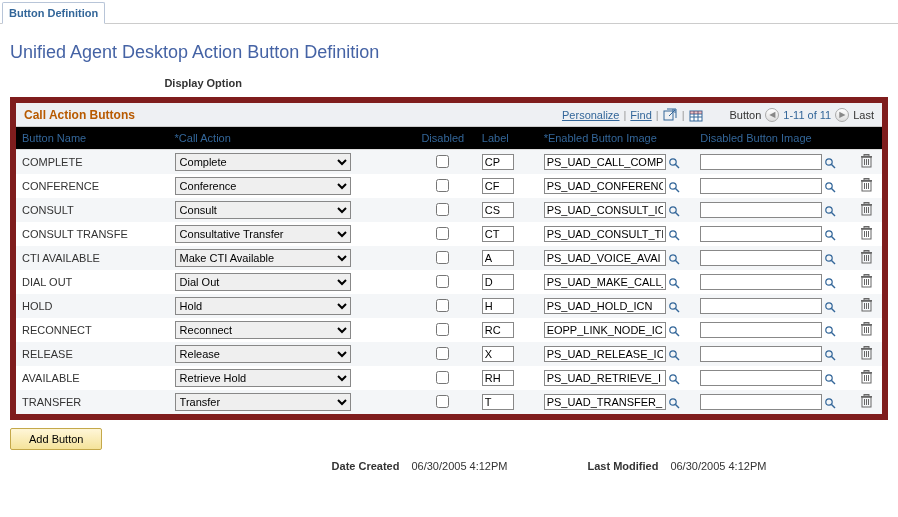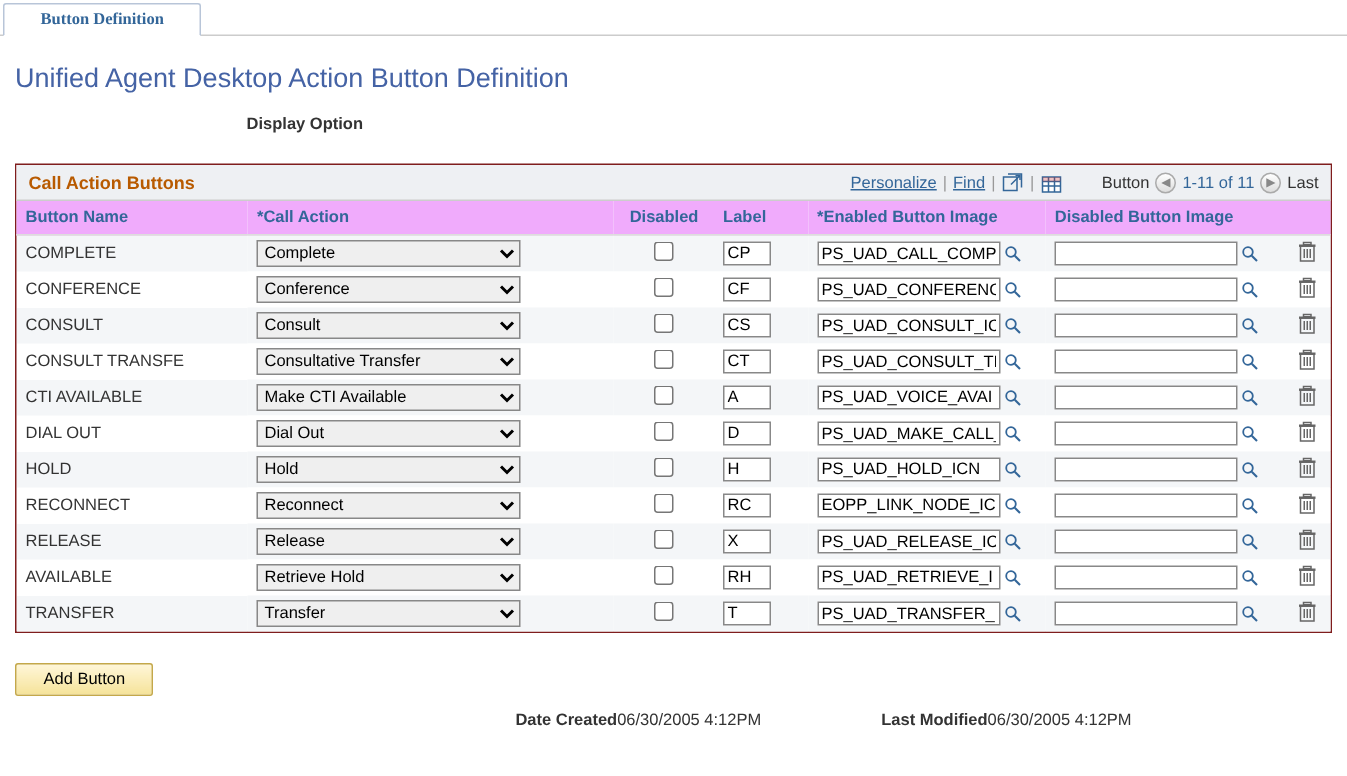--- a/index.html
+++ b/index.html
@@ -1,44 +1,44 @@
 <!DOCTYPE html>
 <html><head>
   <meta charset="utf-8">
   <style>
     * { box-sizing: border-box; margin: 0; padding: 0; }
     body { font-family: Arial, sans-serif; font-size: 11px; color: #333; background: #fff; width: 898px; }
     
     
     .tabs { display: flex; border-bottom: 1px solid #ccc; padding: 2px 2px 0; }
-    .tab { padding: 4px 24px; border: 1px solid #b8c5d8; border-bottom: none; background: #f5f7fa; color: #336699; cursor: pointer; margin-right: 4px; border-radius: 2px 2px 0 0; font-family: Liberation Serif, serif; }
+    .tab { padding: 4px 6px; border: 1px solid #b8c5d8; border-bottom: none; background: #f5f7fa; color: #336699; cursor: pointer; margin-right: 4px; border-radius: 2px 2px 0 0; }
     .tab.active { background: #fff; font-weight: bold; color: #336699; border-bottom: 1px solid #fff; margin-bottom: -1px; }
     .tab.active span { text-decoration: none; }
     .tab:not(.active) span { text-decoration: underline; }
     .underline-accelerator { text-decoration: underline; }
     
     .page-title { color: #4563a5; font-size: 18px; font-weight: normal; padding: 18px 0 10px 10px; }
     
     .display-row { display: flex; align-items: center; padding: 4px 10px 8px; }
     .display-row label { font-weight: bold; width: 238px; text-align: right; padding-right: 6px; }
     .display-row select { border: 1px solid #888; font-size: 11px; height: 18px; width: 180px; }
     
     
-    .grid-wrap { margin: 12px 10px; border: 1px solid #7f1d1d; }
+    .grid-wrap { margin: 0 10px; border: 6px solid #7f1d1d; }
     .grid-bar { display: flex; justify-content: space-between; align-items: center; background: #eef0f3; border-bottom: 1px solid #ccc; padding: 3px 8px; height: 24px; }
     .grid-title { color: #b85a00; font-weight: bold; font-size: 12px; }
     .grid-links { display: flex; align-items: center; gap: 4px; font-size: 11px; }
     .grid-links a { color: #336699; text-decoration: underline; cursor: pointer; }
     .grid-links .sep { color: #999; }
     .nav-arrow { width: 14px; height: 14px; border: 1px solid #aaa; border-radius: 50%; background: linear-gradient(#fff,#ddd); display: inline-flex; align-items: center; justify-content: center; cursor: pointer; font-size: 8px; color: #888; }
     .icon-btn { width: 15px; height: 15px; display: inline-flex; align-items: center; justify-content: center; cursor: pointer; }
     
     
     table { width: 100%; border-collapse: collapse; }
-    th { text-align: left; font-weight: bold; color: #336699; padding: 5px 6px; border-bottom: 1px solid #ddd; background: #f0abfc; font-size: 11px; }
+    th { text-align: left; font-weight: normal; color: #336699; padding: 5px 6px; border-bottom: 1px solid #ddd; background: #000000; font-size: 11px; }
     td { padding: 3px 6px; vertical-align: middle; }
     tbody tr:nth-child(odd) { background: #f4f6f8; }
     tbody tr:nth-child(even) { background: #fff; }
     
     .col-name { width: 148px; }
     .col-action { width: 234px; }
     .col-disabled { width: 64px; text-align: center; }
     .col-label { width: 60px; }
     .col-enabled { width: 152px; }
     .col-disabled-img { width: 152px; }
@@ -53,21 +53,21 @@
     
     .lookup { display: inline-flex; width: 14px; height: 14px; cursor: pointer; align-items: center; justify-content: center; vertical-align: middle; margin-left: 1px; }
     .lookup svg { width: 12px; height: 12px; }
     
     .trash { display: inline-flex; cursor: pointer; }
     .trash svg { width: 13px; height: 14px; }
     
     .add-btn { margin: 8px 10px 4px; padding: 4px 18px; background: linear-gradient(#fff6d8,#f5e39a); border: 1px solid #c4a84a; border-radius: 2px; cursor: pointer; font-size: 11px; }
     
     .footer-dates { display: flex; gap: 80px; padding: 6px 10px 10px; font-size: 11px; justify-content: center; }
-    .footer-dates .grp { display: flex; gap: 0; }
+    .footer-dates .grp { display: flex; gap: 12px; }
     .footer-dates .lbl { font-weight: bold; }
     .footer-dates .grp:first-child { margin-left: 200px; }
     
     .pop-icon svg, .grid-icon svg { width:14px; height:14px; }
   </style>
 </head>
 <body>
 
 
 

